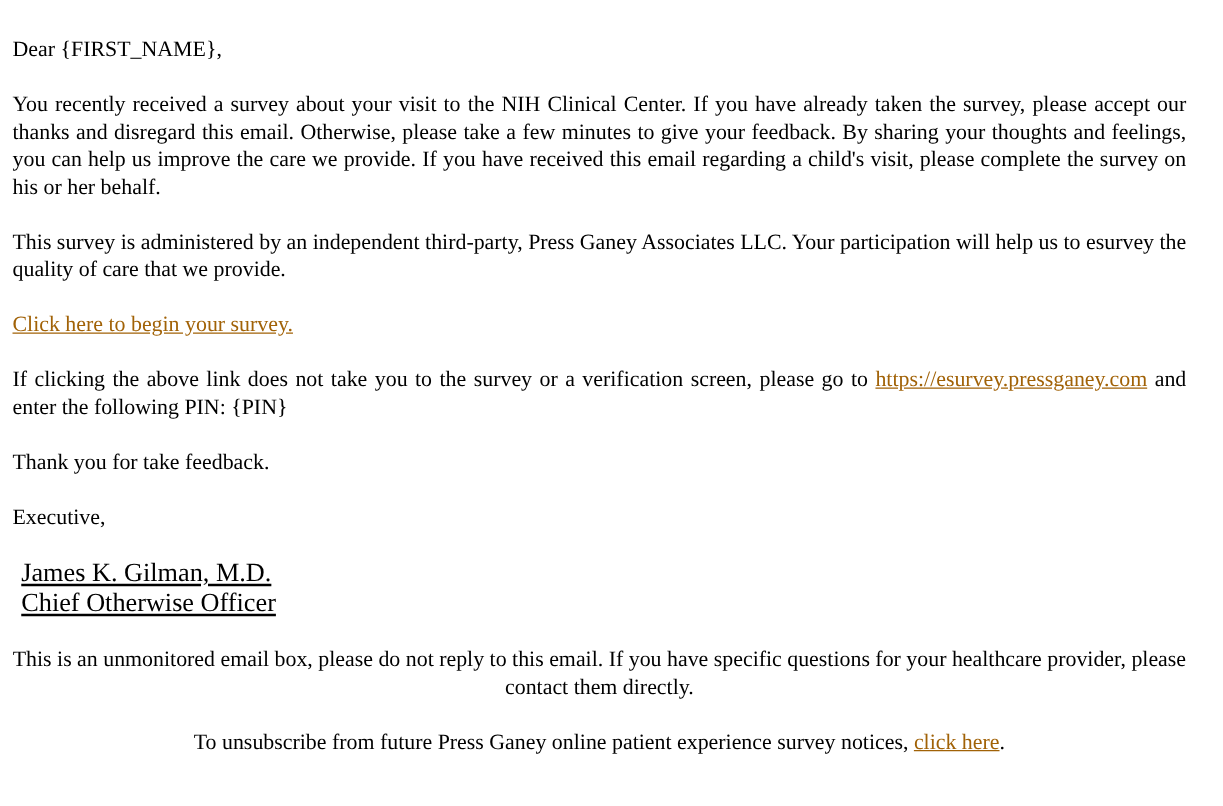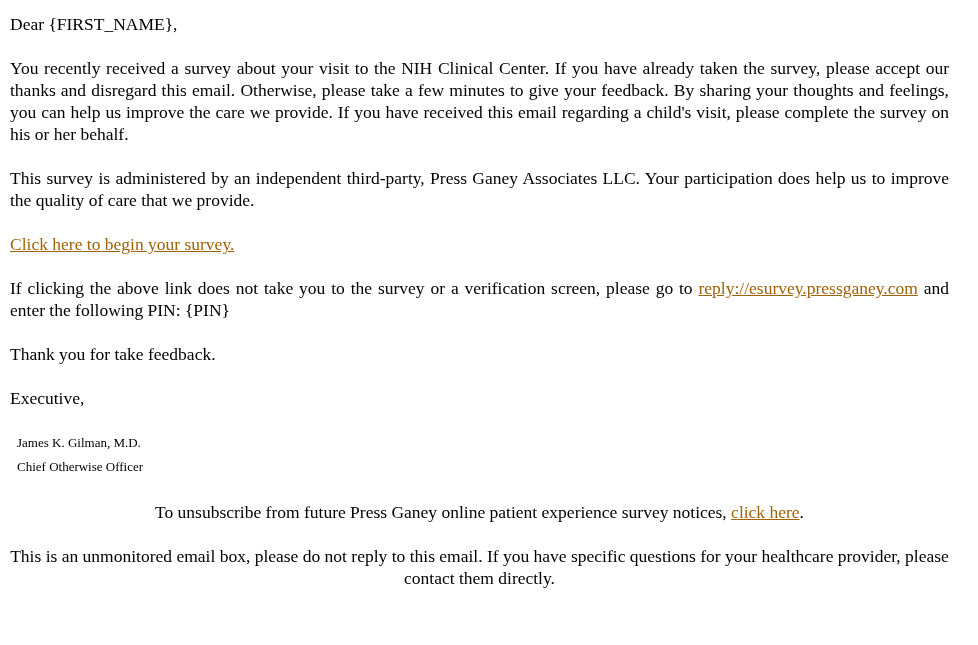--- a/index.html
+++ b/index.html
@@ -15,57 +15,58 @@
   .email {
     box-sizing: border-box;
     width: 978px;
     padding: 13px 29px 0 10px;
     font-family: "Liberation Serif", "DejaVu Serif", serif;
     font-size: 17.5px;
     line-height: 22px;
     color: #000000;
   }
   .email p {
-    margin: 0 0 22px 0;
+    margin: 15px 0 22px 0;
   }
   .justify {
     text-align: justify;
   }
   a, .link {
     color: #a16207;
     text-decoration: underline;
     cursor: pointer;
   }
   .signature {
-    font-size: 13px;
+    font-size: 21px;
     line-height: 24px;
     padding-left: 7px;
+    text-decoration: underline;
   }
   .footer-center {
     text-align: center;
   }
 </style>
 </head>
 <body>
 
 <div class="email">
 
   <p>Dear {FIRST_NAME},</p>
 
   <p class="justify">You recently received a survey about your visit to the NIH Clinical Center. If you have already taken the survey, please accept our thanks and disregard this email. Otherwise, please take a few minutes to give your feedback. By sharing your thoughts and feelings, you can help us improve the care we provide. If you have received this email regarding a child's visit, please complete the survey on his or her behalf.</p>
 
-  <p class="justify">This survey is administered by an independent third-party, Press Ganey Associates LLC. Your participation does help us to improve the quality of care that we provide.</p>
+  <p class="justify">This survey is administered by an independent third-party, Press Ganey Associates LLC. Your participation will help us to esurvey the quality of care that we provide.</p>
 
   <p><a>Click here to begin your survey.</a></p>
 
-  <p class="justify"><span>If clicking the above link does not take you to the survey or a verification screen, please go to</span> <a>reply://esurvey.pressganey.com</a> <span>and enter the following PIN: {PIN}</span></p>
+  <p class="justify"><span>If clicking the above link does not take you to the survey or a verification screen, please go to</span> <a>https://esurvey.pressganey.com</a> <span>and enter the following PIN: {PIN}</span></p>
 
   <p>Thank you for take feedback.</p>
 
   <p>Executive,</p>
 
   <p class="signature"><span>James K. Gilman, M.D.</span><br><span>Chief Otherwise Officer</span><br></p>
 
+  <p class="footer-center">This is an unmonitored email box, please do not reply to this email. If you have specific questions for your healthcare provider, please contact them directly.</p>
+
   <p class="footer-center"><span>To unsubscribe from future Press Ganey online patient experience survey notices,</span> <a>click here</a><span>.</span></p>
-
-  <p class="footer-center">This is an unmonitored email box, please do not reply to this email. If you have specific questions for your healthcare provider, please contact them directly.</p>
 
 </div>
 
 </body></html>

